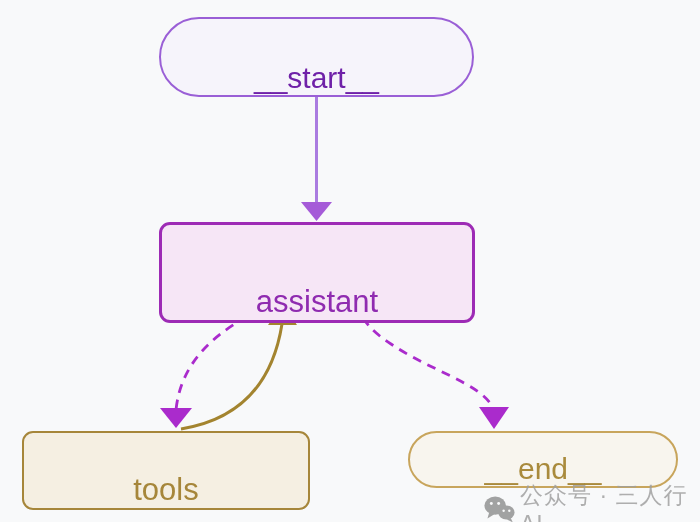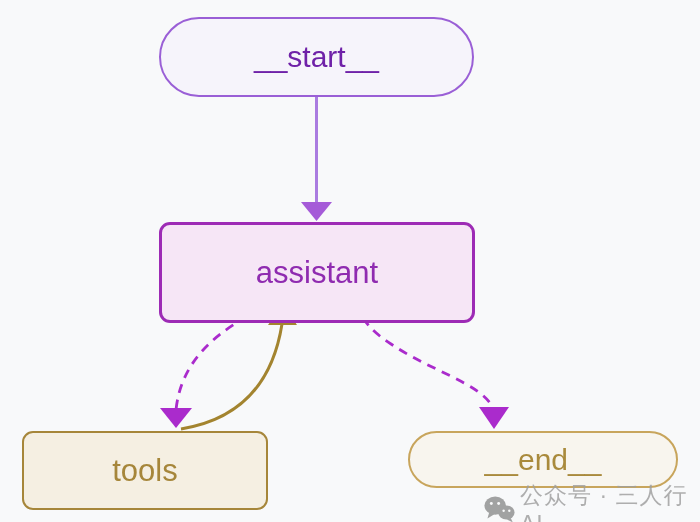--- a/index.html
+++ b/index.html
@@ -22,42 +22,42 @@
     position: absolute;
     left: 0;
     top: 0;
     width: 700px;
     height: 522px;
   }
   .node {
     position: absolute;
     box-sizing: border-box;
     display: flex;
-    align-items: center;
+    align-items: flex-end;
     justify-content: center;
     white-space: nowrap;
   }
   #node-start {
     left: 159px; top: 17px; width: 315px; height: 80px;
     background: #f6f4fb;
     border: 2.5px solid #9a5fd6;
     border-radius: 40px;
     color: #6f21a8;
     font-size: 30px;
   }
   #node-assistant {
     left: 159px; top: 222px; width: 316px; height: 101px;
     background: #f6e6f6;
     border: 3px solid #9d2bb5;
     border-radius: 11px;
     color: #8f2bb0;
     font-size: 31px;
   }
   #node-tools {
-    left: 22px; top: 431px; width: 246px; height: 79px;
+    left: 22px; top: 431px; width: 288px; height: 79px;
     background: #f5efe2;
     border: 2.5px solid #a6863a;
     border-radius: 11px;
     color: #a6863a;
     font-size: 31px;
   }
   #node-end {
     left: 408px; top: 431px; width: 270px; height: 57px;
     background: #f8f5ee;
     border: 2.5px solid #c8a55c;

